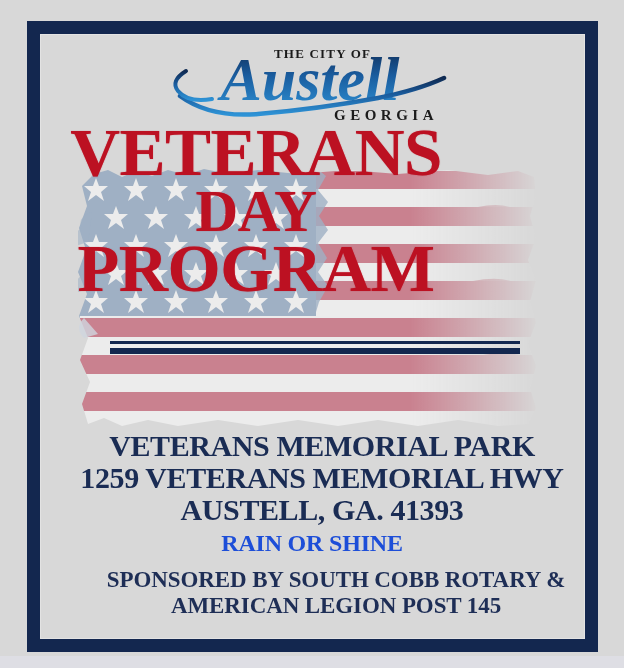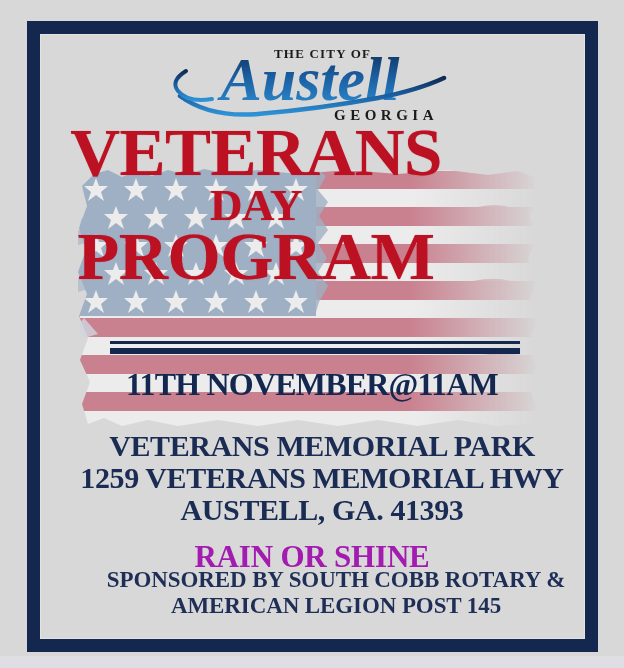--- a/index.html
+++ b/index.html
@@ -80,21 +80,21 @@
     letter-spacing: -0.5px;
     line-height: 0.86;
     margin: 0;
     text-shadow: 0 0 1px rgba(188,17,34,0.6);
   }
   #hl-veterans {
     font-size: 67px;
     transform: scaleX(1.03);
   }
   #hl-day {
-    font-size: 45px;
+    font-size: 59px;
     margin-top: 4px;
   }
   #hl-program {
     font-size: 67px;
     margin-top: 4px;
     transform: scaleX(1.02);
   }
 
   
   #rules {
@@ -132,27 +132,27 @@
   .venue-line {
     color: #1a2c54;
     font-family: "Liberation Serif", serif;
     font-weight: bold;
     font-size: 30px;
     line-height: 1.06;
     letter-spacing: -0.4px;
     padding-left: 20px;
   }
   #venue-rain {
-    color: #a21caf;
-    font-family: "Liberation Serif", serif;
-    font-weight: bold;
-    font-size: 31px;
+    color: #1d4ed8;
+    font-family: "Liberation Serif", serif;
+    font-weight: bold;
+    font-size: 24px;
     line-height: 1.1;
     letter-spacing: -0.2px;
-    margin-top: 15px;
+    margin-top: 5px;
   }
 
   
   #sponsor {
     position: absolute;
     left: 0; top: 567px;
     width: 624px;
     z-index: 4;
     text-align: center;
     padding-left: 24px;
@@ -301,21 +301,20 @@
     <div class="hl" id="hl-day">DAY</div>
     <div class="hl" id="hl-program">PROGRAM</div>
   </div>
 
   <div id="rules">
     <div id="rule-thin"></div>
     <div id="rule-gap"></div>
     <div id="rule-thick"></div>
   </div>
 
-  <div id="date-line">11TH NOVEMBER@11AM</div>
 
   <div id="venue">
     <div class="venue-line">VETERANS MEMORIAL PARK</div>
     <div class="venue-line">1259 VETERANS MEMORIAL HWY</div>
     <div class="venue-line">AUSTELL, GA. 41393</div>
     <div id="venue-rain">RAIN OR SHINE</div>
   </div>
 
   <div id="sponsor">
     <div class="sponsor-line">SPONSORED BY SOUTH COBB ROTARY &amp;</div>

